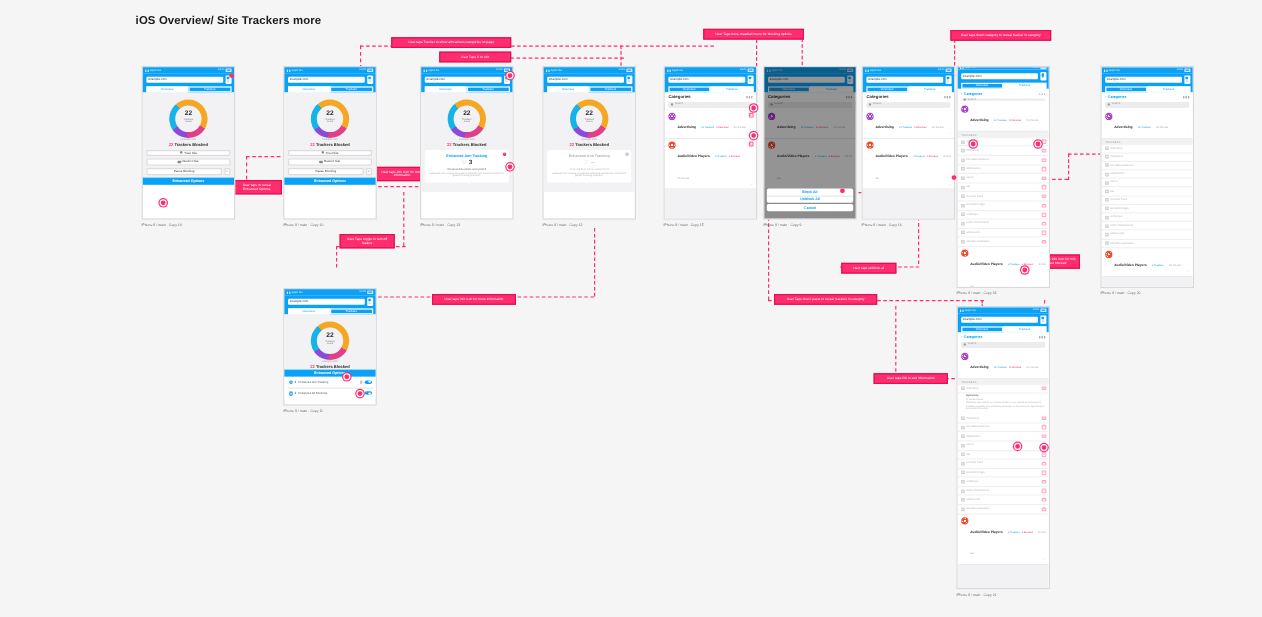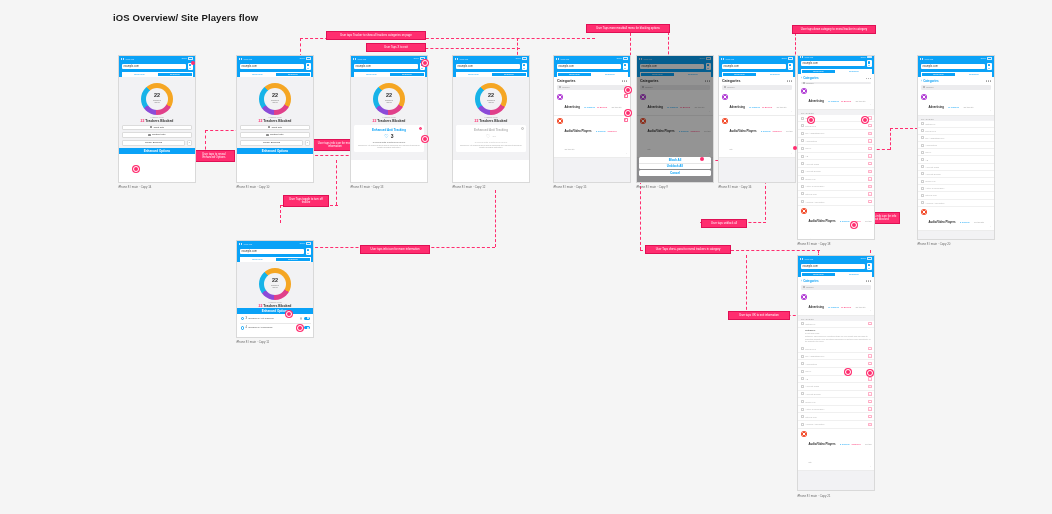--- a/index.html
+++ b/index.html
@@ -158,21 +158,21 @@
   .sheet-b + .sheet-b { border-top:.5px solid #e6e6e6; }
   .sheet-c { background:#fff; border-radius:1.5px; height:6px; margin-top:1.5px;
     display:flex; align-items:center; justify-content:center; font-size:3px;
     color:#0aa2f7; font-weight:bold; }
 </style>
 </head>
 <body>
 
 <div id="canvas">
 
-  <div id="page-title">iOS Overview/ Site Players flow</div>
+  <div id="page-title">iOS Overview/ Site Trackers more</div>
 
   <div class="ln lh" style="left:300px; top:38px; width:295px;"></div>
   <div class="ln lv" style="left:300px; top:38px; height:30px;"></div>
   <div class="ln lv" style="left:517px; top:38px; height:26px;"></div>
   <div class="ln lh" style="left:410px; top:48px; width:110px;"></div>
 
   <div class="ln lv" style="left:205px; top:130px; height:25px;"></div>
   <div class="ln lh" style="left:205px; top:130px; width:80px;"></div>
   <div class="ln lv" style="left:285px; top:130px; height:25px;"></div>
 

